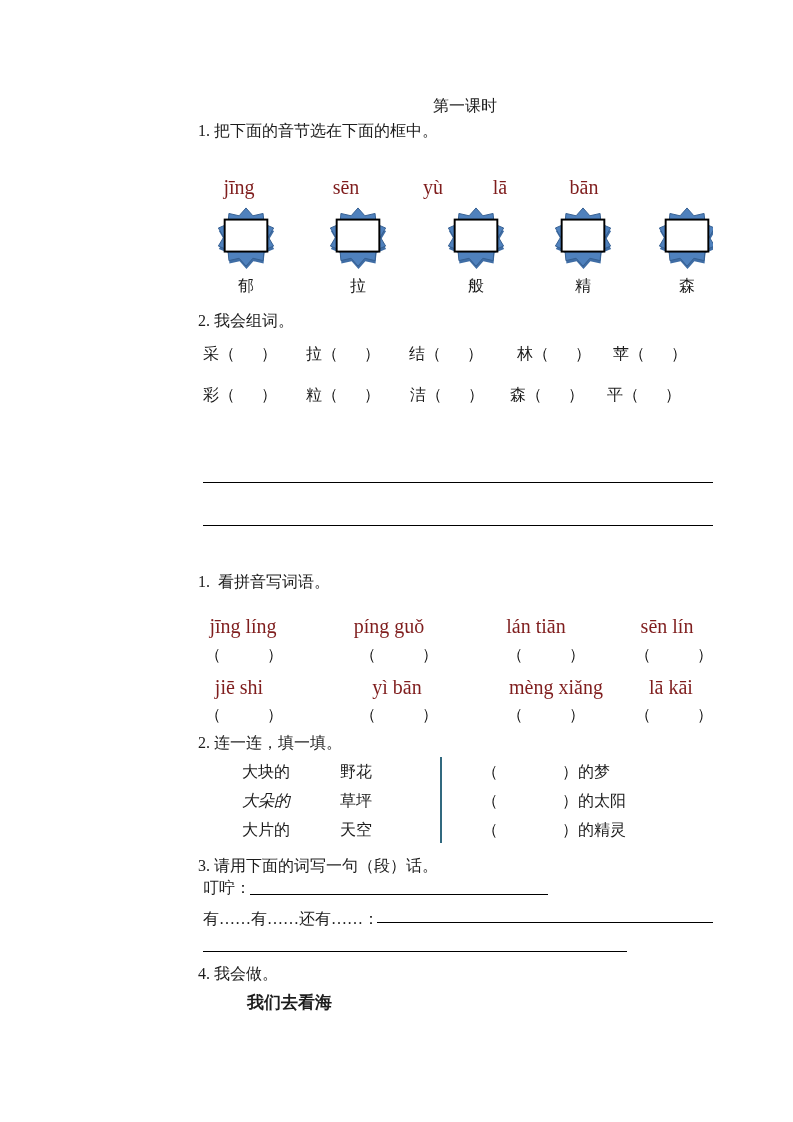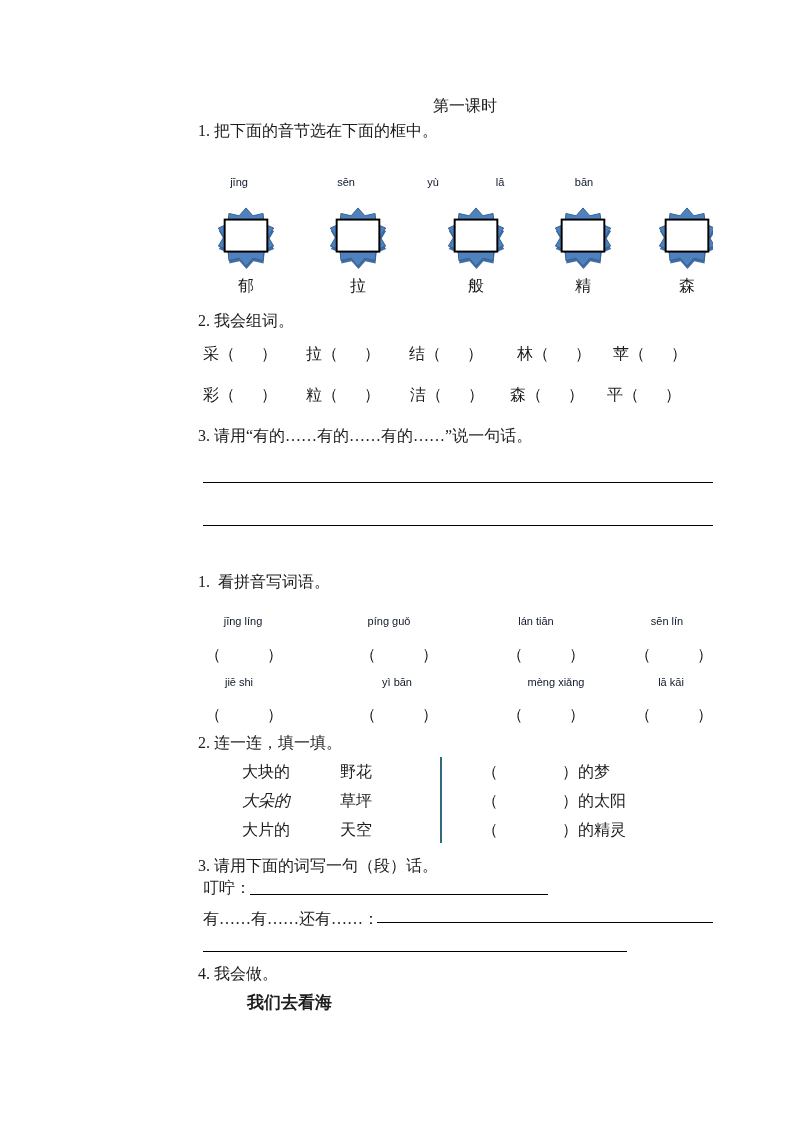--- a/index.html
+++ b/index.html
@@ -5,21 +5,21 @@
   * { margin:0; padding:0; box-sizing:border-box; }
   html,body { background:#ffffff; }
   .page {
     position:relative; width:633px; height:1122px; margin:0 auto;
     background:#ffffff; overflow:hidden;
     font-family:"Liberation Serif","DejaVu Serif",serif;
     color:#1c1c1c;
   }
   .abs { position:absolute; }
   .cn { font-family:"Liberation Serif","DejaVu Serif",serif; font-size:16px; line-height:1.2; color:#1c1c1c; white-space:pre; }
-  .py { font-family:Liberation Sans, sans-serif; font-size:11px; color:#0f172a; white-space:pre; }
+  .py { font-family:Liberation Serif, serif; font-size:20px; color:#7f1d1d; white-space:pre; }
   .cx { transform:translateX(-50%); }
   .title { width:770px; left:0; text-align:center; }
   .ansline { border-bottom:1.6px solid #000; height:14px; }
   .pair { display:inline-flex; justify-content:space-between; vertical-align:bottom; }
   .pair-s { width:58px; }
   .pair-m { width:78px; }
   .pair-l { width:96px; }
   .word-item { display:inline-flex; }
   .star-cell { width:66px; display:flex; flex-direction:column; align-items:center; }
   .star-cell .char { margin-top:6px; font-size:16px; }
@@ -90,21 +90,20 @@
   <span class="abs word-item cn" style="left:329px; top:344px;"><span>结</span><span class="pair pair-s"><span>（</span><span>）</span></span></span>
   <span class="abs word-item cn" style="left:437px; top:344px;"><span>林</span><span class="pair pair-s"><span>（</span><span>）</span></span></span>
   <span class="abs word-item cn" style="left:533px; top:344px;"><span>苹</span><span class="pair pair-s"><span>（</span><span>）</span></span></span>
 
   <span class="abs word-item cn" style="left:123px; top:385px;"><span>彩</span><span class="pair pair-s"><span>（</span><span>）</span></span></span>
   <span class="abs word-item cn" style="left:226px; top:385px;"><span>粒</span><span class="pair pair-s"><span>（</span><span>）</span></span></span>
   <span class="abs word-item cn" style="left:330px; top:385px;"><span>洁</span><span class="pair pair-s"><span>（</span><span>）</span></span></span>
   <span class="abs word-item cn" style="left:430px; top:385px;"><span>森</span><span class="pair pair-s"><span>（</span><span>）</span></span></span>
   <span class="abs word-item cn" style="left:527px; top:385px;"><span>平</span><span class="pair pair-s"><span>（</span><span>）</span></span></span>
 
-  <div class="abs cn" style="left:118px; top:426px;">3. 请用“有的……有的……有的……”说一句话。</div>
   <div class="abs ansline" style="left:123px; top:469px; width:511px;"></div>
   <div class="abs ansline" style="left:123px; top:512px; width:511px;"></div>
 
 
   <div class="abs cn" style="left:118px; top:572px;">1.  看拼音写词语。</div>
 
   <span class="abs py cx" style="left:163px; top:615px;">jīng líng</span>
   <span class="abs py cx" style="left:309px; top:615px;">píng guǒ</span>
   <span class="abs py cx" style="left:456px; top:615px;">lán tiān</span>
   <span class="abs py cx" style="left:587px; top:615px;">sēn lín</span>

